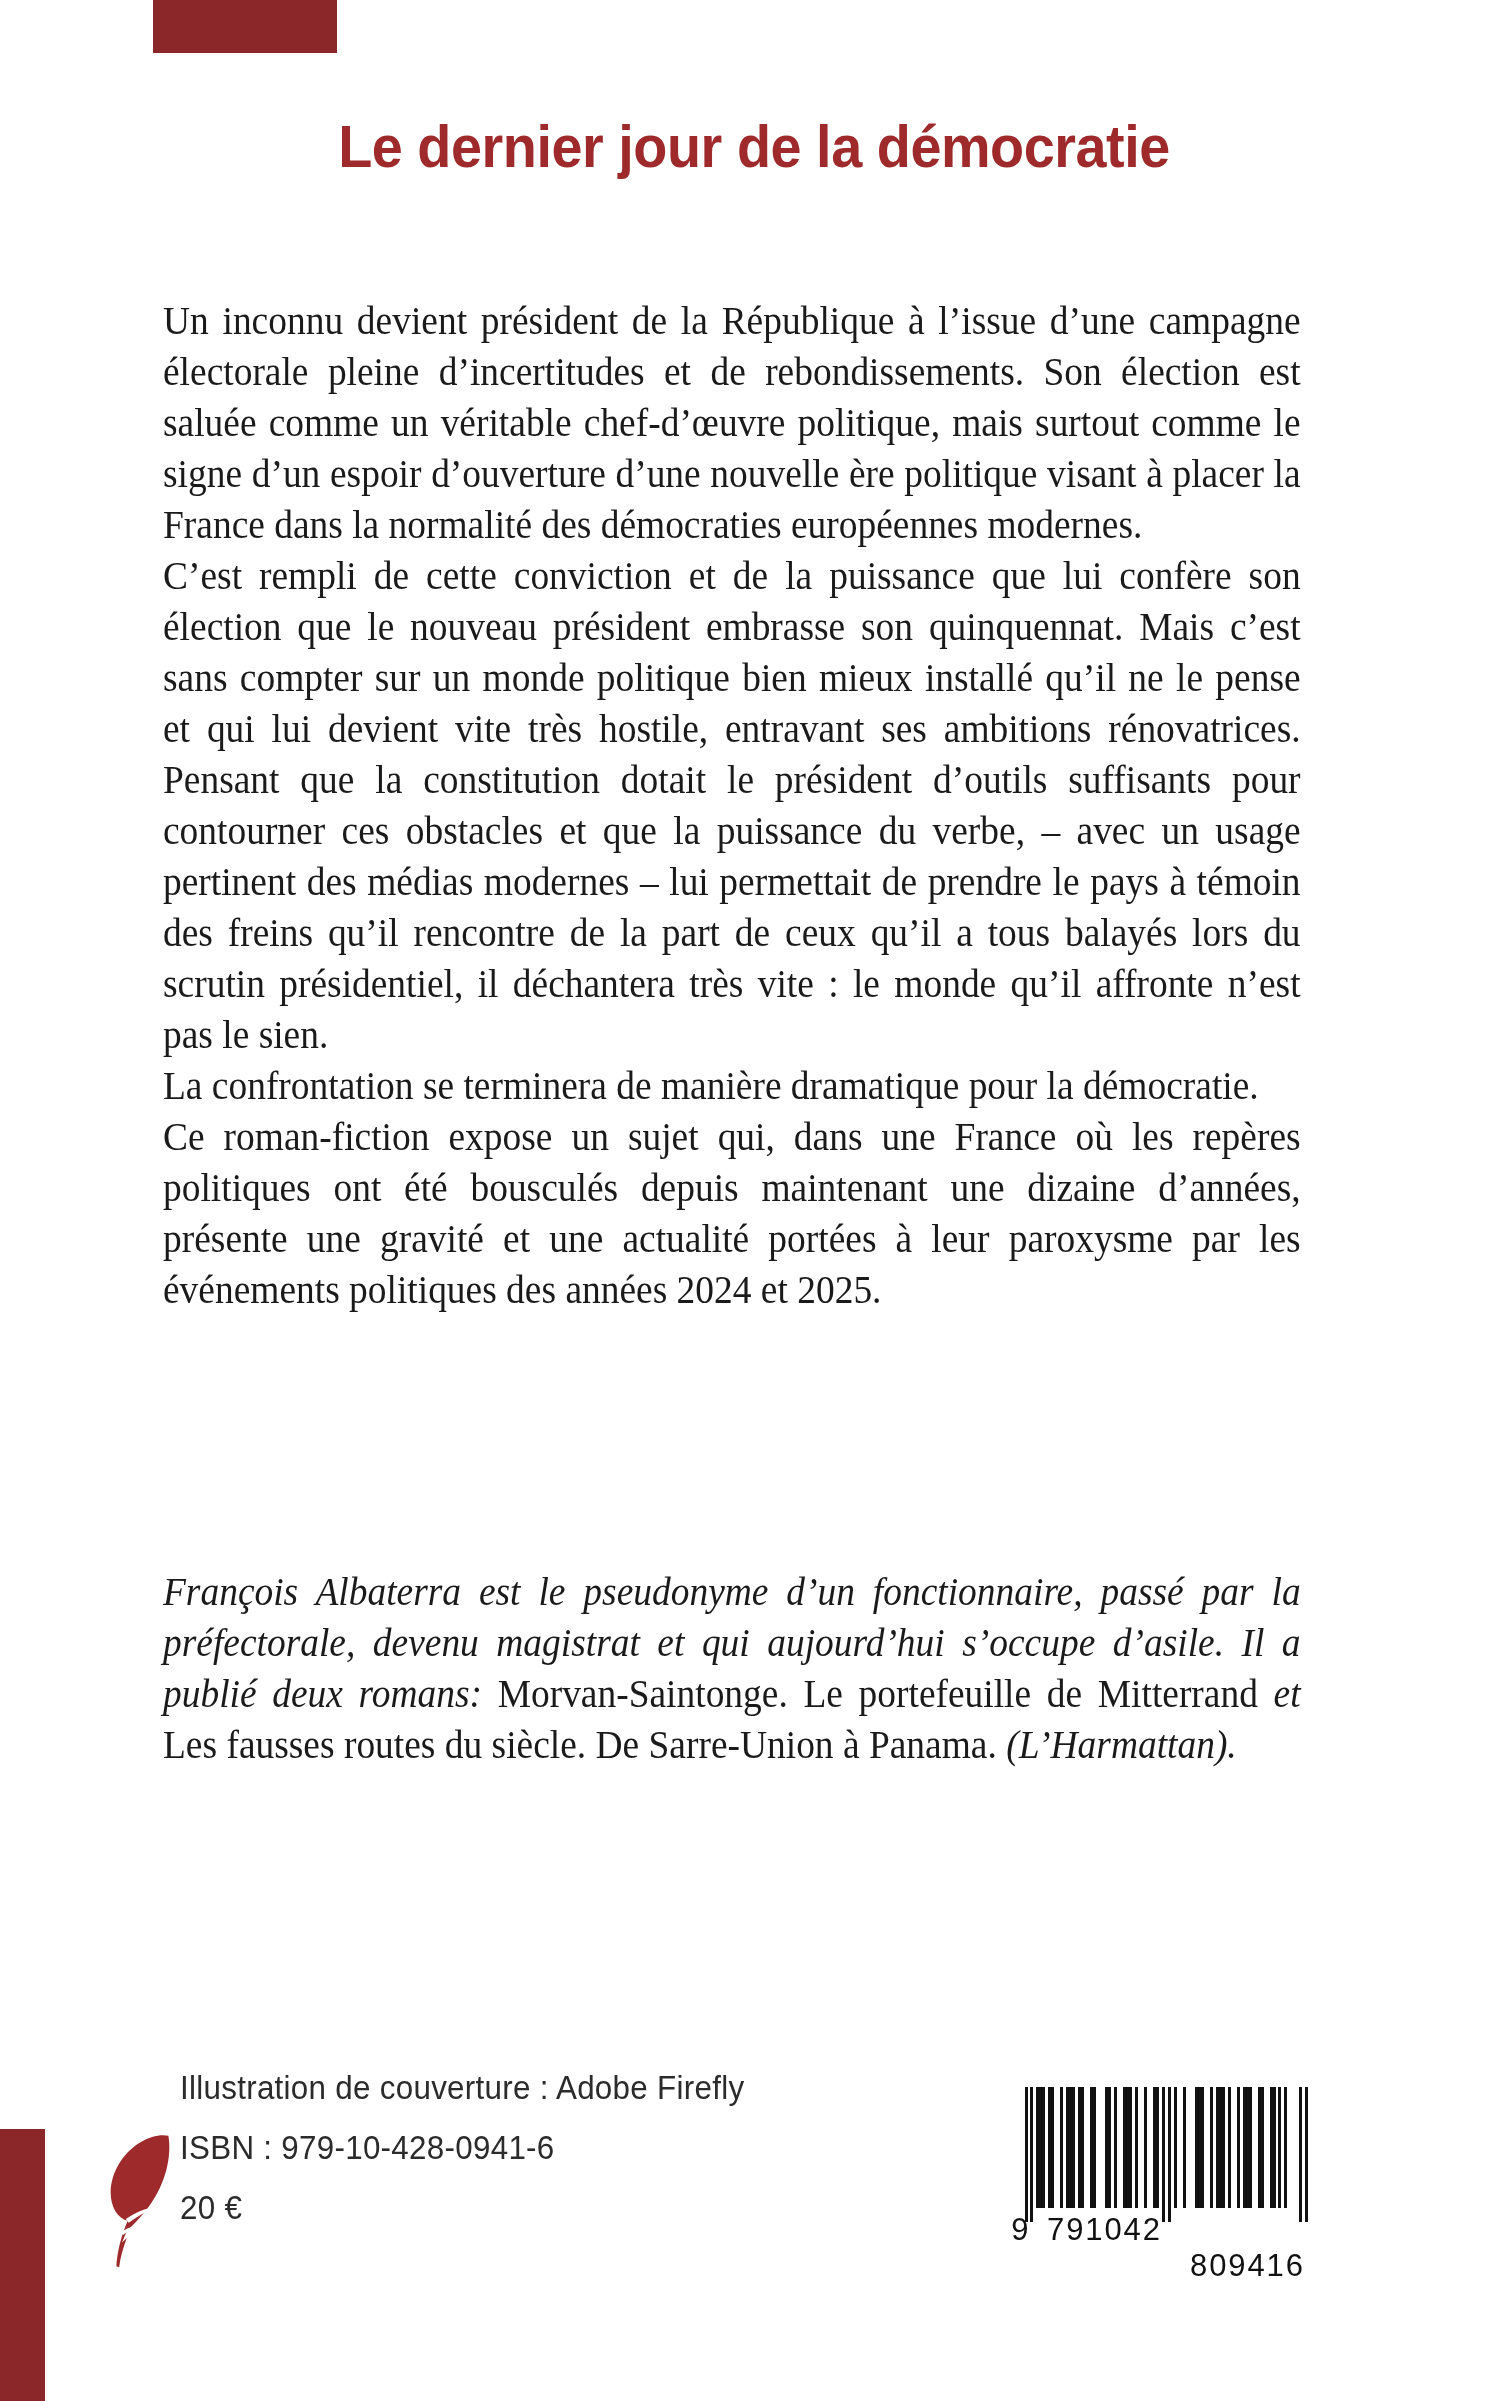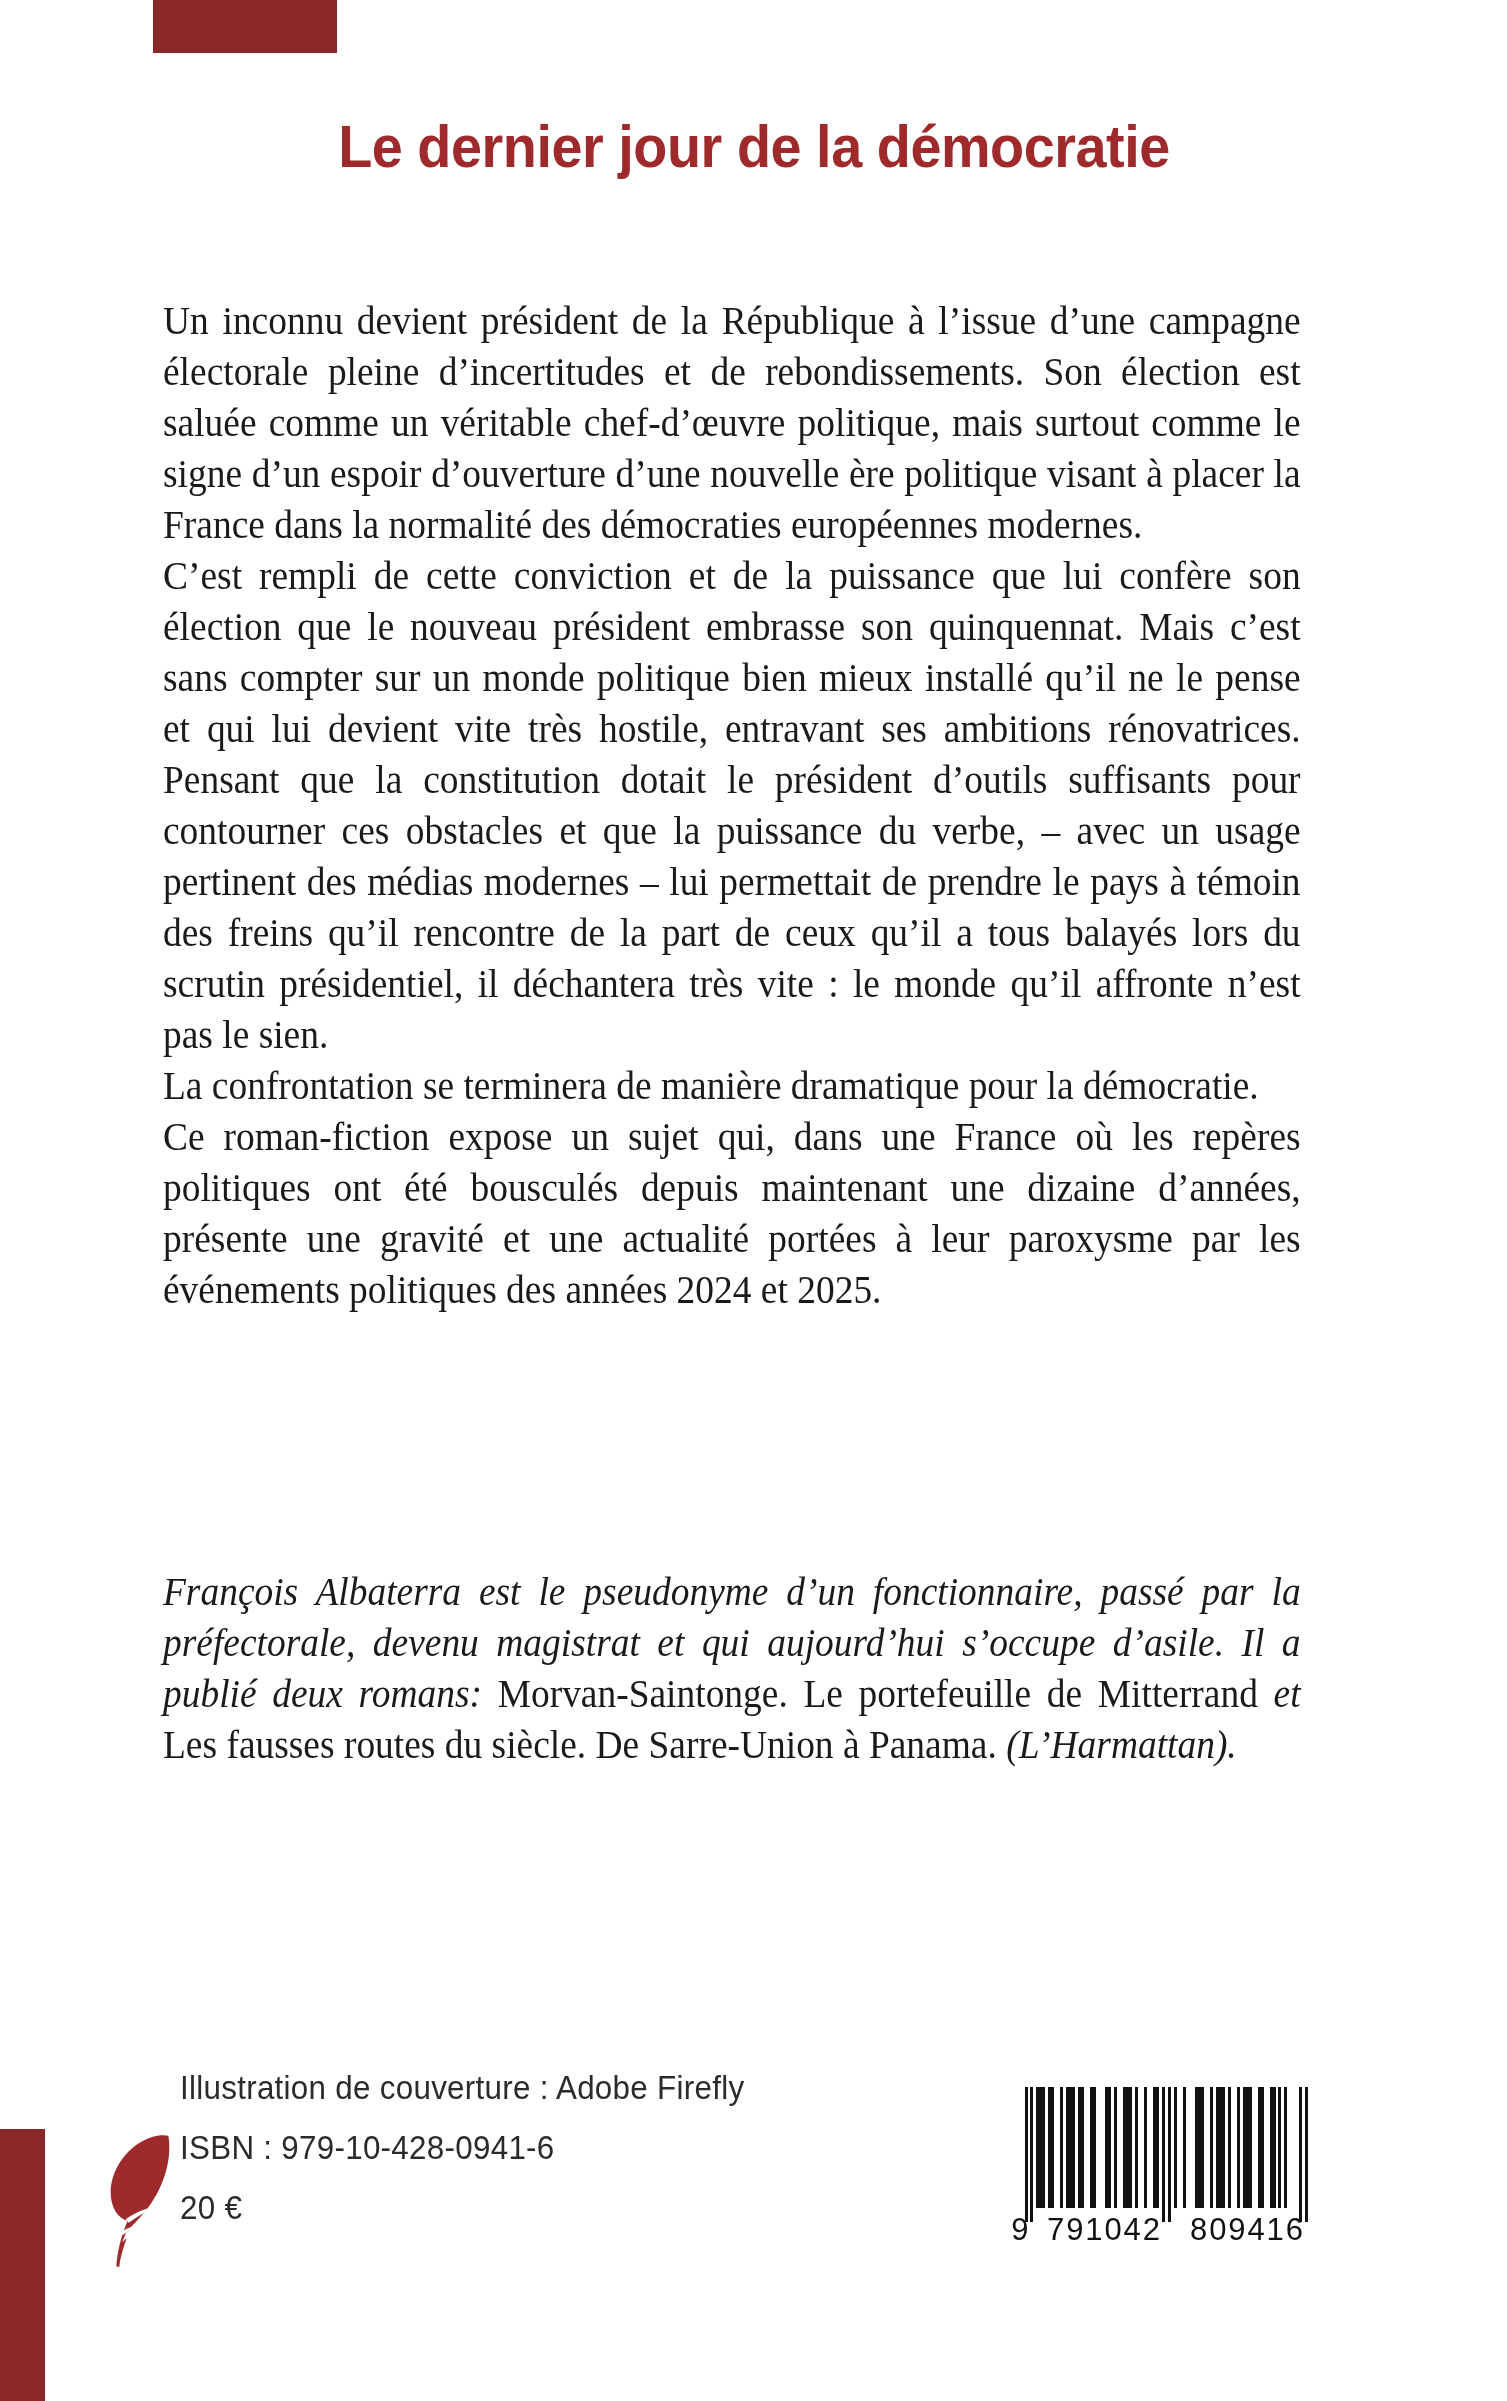--- a/index.html
+++ b/index.html
@@ -149,21 +149,21 @@
     font-size: 31px;
     color: #111111;
   }
   .barcode-digits b {
     position: absolute;
     font-weight: normal;
     letter-spacing: 1.9px;
   }
   .bc-lead  { left: -3.8px; }
   .bc-left  { left: 32px; }
-  .bc-right { left: 175px; }
+  .bc-right { left: 175px; margin-top: 36px; }
 </style>
 </head>
 <body>
 
 <div class="page">
 
   <div class="top-block"></div>
 
   <div class="left-bar"></div>
 

